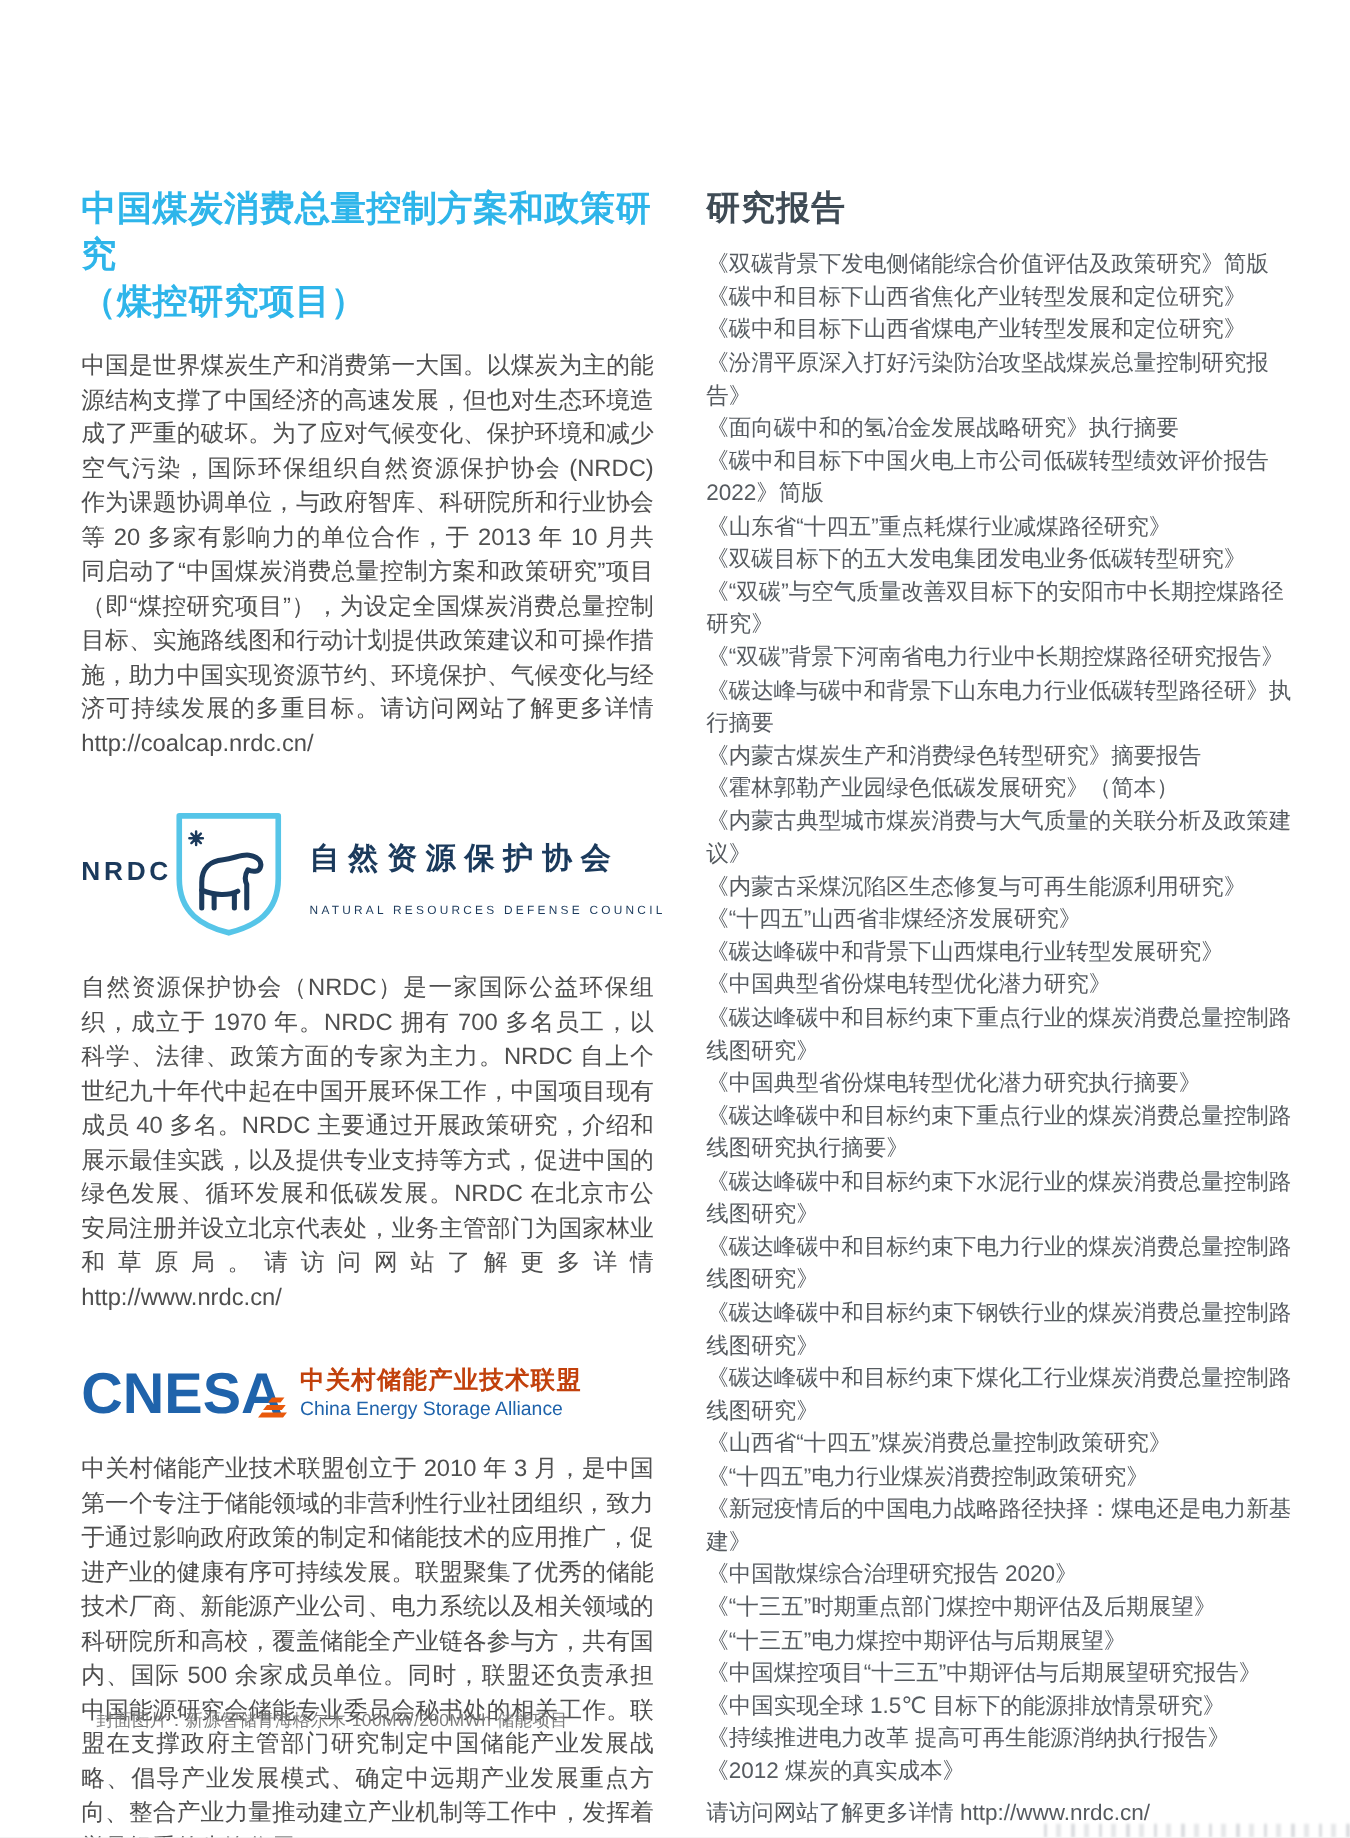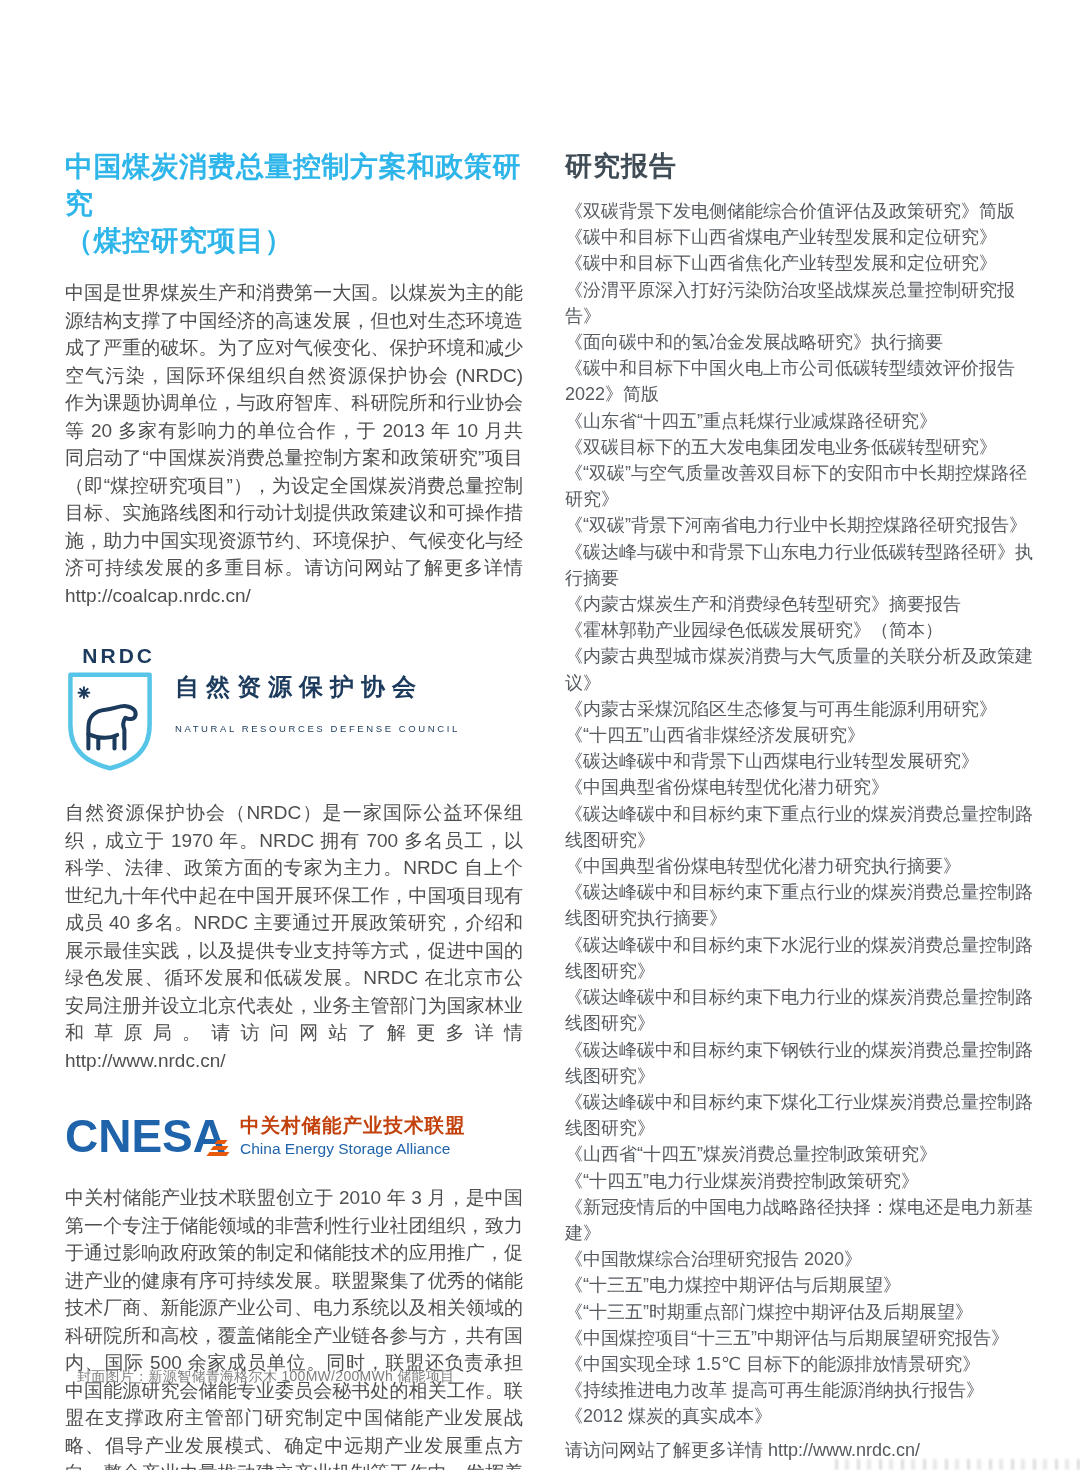--- a/index.html
+++ b/index.html
@@ -23,36 +23,36 @@
     margin:0;
     font-size:19px;line-height:27.5px;
     color:#4f4f4f;
     text-align:justify;
   }
   .intro{margin-bottom:36px;}
   .org-desc{margin-bottom:38px;}
 
   
   .nrdc-logo{display:flex;align-items:flex-start;margin:0 0 26px 0;}
-  .nrdc-left{display:flex;flex-direction:column;align-items:flex-end;}
+  .nrdc-left{display:flex;flex-direction:row;align-items:center;}
   .nrdc-wordmark{
     font-size:21px;font-weight:bold;color:#1b3a5c;letter-spacing:3px;line-height:22px;
   }
   .nrdc-shield{margin-top:2px;}
   .nrdc-right{margin-left:20px;padding-top:28px;}
   .nrdc-cn{
     font-size:24px;font-weight:bold;color:#1b3a5c;letter-spacing:7px;line-height:28px;white-space:nowrap;
   }
   .nrdc-en{
     margin-top:22px;
     font-size:9.5px;font-weight:normal;color:#1b3a5c;letter-spacing:2.6px;white-space:nowrap;
   }
 
   
-  .cnesa-logo{display:flex;align-items:center;margin:0 0 24px 0;}
+  .cnesa-logo{display:flex;align-items:flex-end;margin:0 0 24px 0;}
   .cnesa-wordmark{
     position:relative;
     font-size:46px;line-height:48px;font-weight:800;color:#1f63ab;letter-spacing:0px;
   }
   .cnesa-stripes{position:absolute;right:-4px;bottom:4px;width:22px;height:18px;}
   .cnesa-stripes i{
     position:absolute;left:0;width:20px;height:4px;background:#e8590c;
     transform:skewX(-38deg);
   }
   .cnesa-stripes i:nth-child(1){bottom:0;}
@@ -148,22 +148,22 @@
 
     <p class="body-par">中关村储能产业技术联盟创立于 2010 年 3 月，是中国第一个专注于储能领域的非营利性行业社团组织，致力于通过影响政府政策的制定和储能技术的应用推广，促进产业的健康有序可持续发展。联盟聚集了优秀的储能技术厂商、新能源产业公司、电力系统以及相关领域的科研院所和高校，覆盖储能全产业链各参与方，共有国内、国际 500 余家成员单位。同时，联盟还负责承担中国能源研究会储能专业委员会秘书处的相关工作。联盟在支撑政府主管部门研究制定中国储能产业发展战略、倡导产业发展模式、确定中远期产业发展重点方向、整合产业力量推动建立产业机制等工作中，发挥着举足轻重的先锋作用。</p>
   </div>
 
   <div class="cover-caption">封面图片：新源智储青海格尔木 100MW/200MWh 储能项目</div>
 
   <div class="col-right">
     <h2 class="reports-heading">研究报告</h2>
     <div>
         <p class="report-item">《双碳背景下发电侧储能综合价值评估及政策研究》简版</p>
+        <p class="report-item">《碳中和目标下山西省焦化产业转型发展和定位研究》</p>
         <p class="report-item">《碳中和目标下山西省煤电产业转型发展和定位研究》</p>
-        <p class="report-item">《碳中和目标下山西省焦化产业转型发展和定位研究》</p>
         <p class="report-item">《汾渭平原深入打好污染防治攻坚战煤炭总量控制研究报告》</p>
         <p class="report-item">《面向碳中和的氢冶金发展战略研究》执行摘要</p>
         <p class="report-item">《碳中和目标下中国火电上市公司低碳转型绩效评价报告 2022》简版</p>
         <p class="report-item">《山东省“十四五”重点耗煤行业减煤路径研究》</p>
         <p class="report-item">《双碳目标下的五大发电集团发电业务低碳转型研究》</p>
         <p class="report-item">《“双碳”与空气质量改善双目标下的安阳市中长期控煤路径研究》</p>
         <p class="report-item">《“双碳”背景下河南省电力行业中长期控煤路径研究报告》</p>
         <p class="report-item">《碳达峰与碳中和背景下山东电力行业低碳转型路径研》执行摘要</p>
         <p class="report-item">《内蒙古煤炭生产和消费绿色转型研究》摘要报告</p>
         <p class="report-item">《霍林郭勒产业园绿色低碳发展研究》（简本）</p>
@@ -176,22 +176,22 @@
         <p class="report-item">《中国典型省份煤电转型优化潜力研究执行摘要》</p>
         <p class="report-item">《碳达峰碳中和目标约束下重点行业的煤炭消费总量控制路线图研究执行摘要》</p>
         <p class="report-item">《碳达峰碳中和目标约束下水泥行业的煤炭消费总量控制路线图研究》</p>
         <p class="report-item">《碳达峰碳中和目标约束下电力行业的煤炭消费总量控制路线图研究》</p>
         <p class="report-item">《碳达峰碳中和目标约束下钢铁行业的煤炭消费总量控制路线图研究》</p>
         <p class="report-item">《碳达峰碳中和目标约束下煤化工行业煤炭消费总量控制路线图研究》</p>
         <p class="report-item">《山西省“十四五”煤炭消费总量控制政策研究》</p>
         <p class="report-item">《“十四五”电力行业煤炭消费控制政策研究》</p>
         <p class="report-item">《新冠疫情后的中国电力战略路径抉择：煤电还是电力新基建》</p>
         <p class="report-item">《中国散煤综合治理研究报告 2020》</p>
+        <p class="report-item">《“十三五”时期重点部门煤控中期评估及后期展望》</p>
         <p class="report-item">《“十三五”电力煤控中期评估与后期展望》</p>
-        <p class="report-item">《“十三五”时期重点部门煤控中期评估及后期展望》</p>
         <p class="report-item">《中国煤控项目“十三五”中期评估与后期展望研究报告》</p>
         <p class="report-item">《中国实现全球 1.5℃ 目标下的能源排放情景研究》</p>
         <p class="report-item">《持续推进电力改革 提高可再生能源消纳执行报告》</p>
         <p class="report-item">《2012 煤炭的真实成本》</p>
       </div>
   </div>
 
   <div class="right-footer">请访问网站了解更多详情 http://www.nrdc.cn/</div>
 
   <div class="clipped-fragment"></div>

